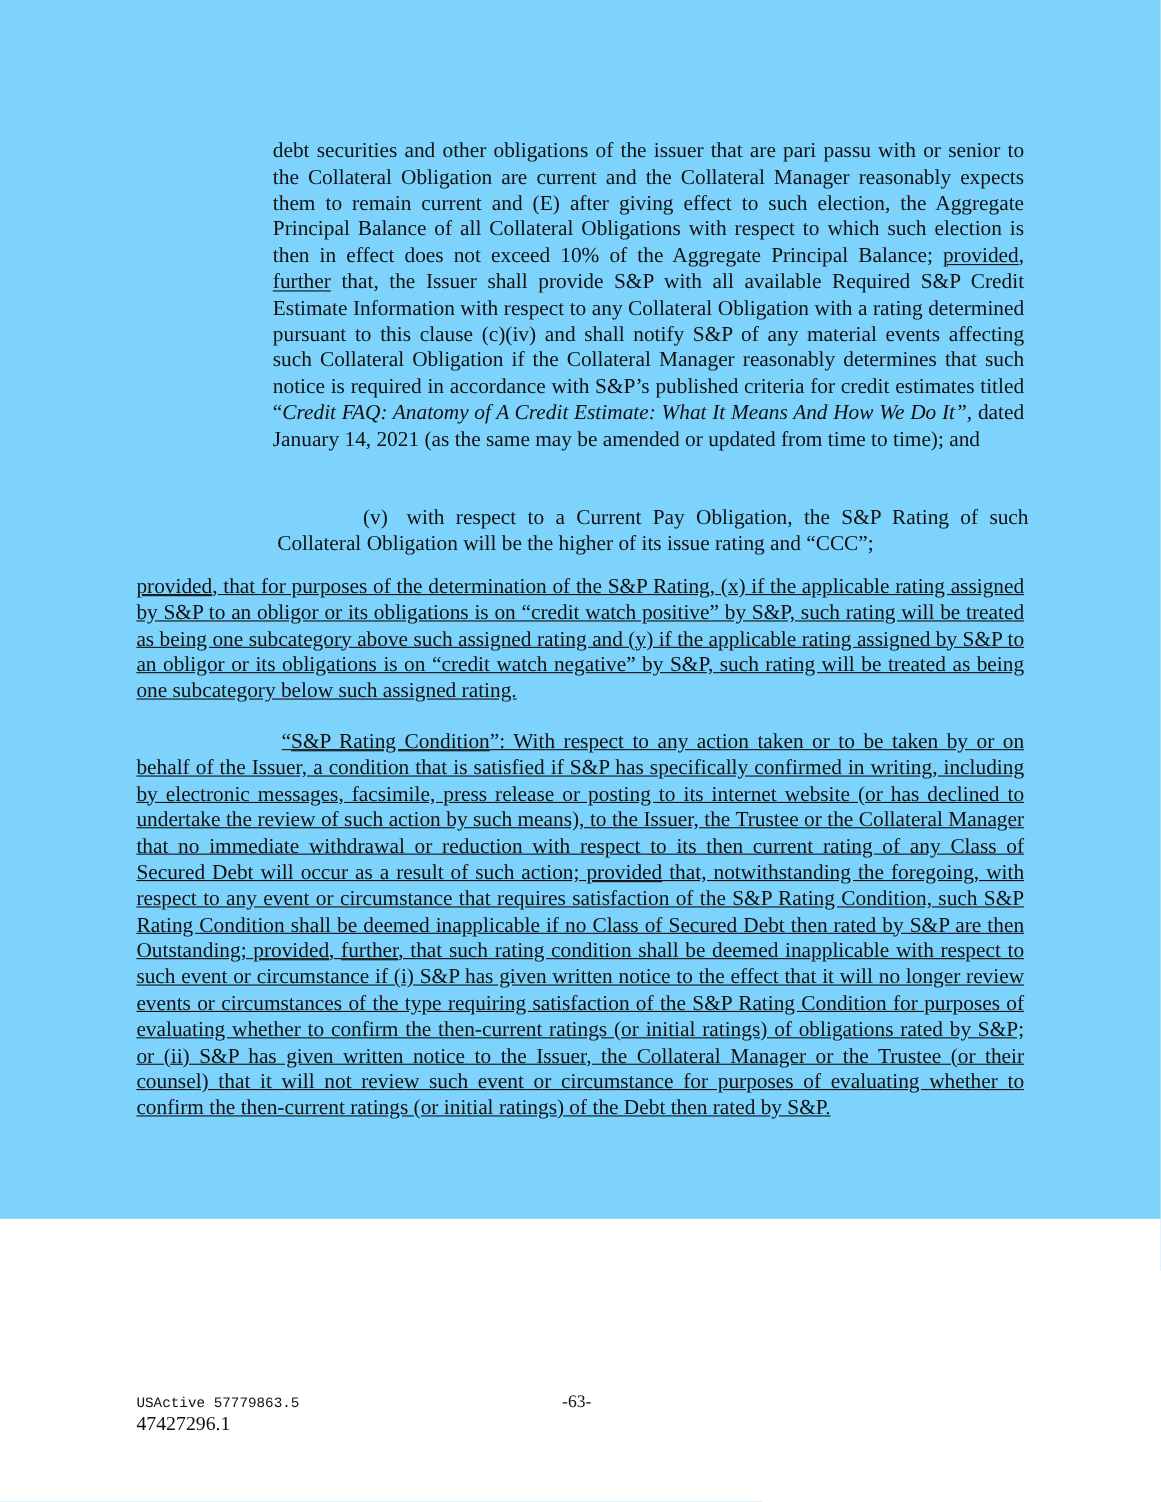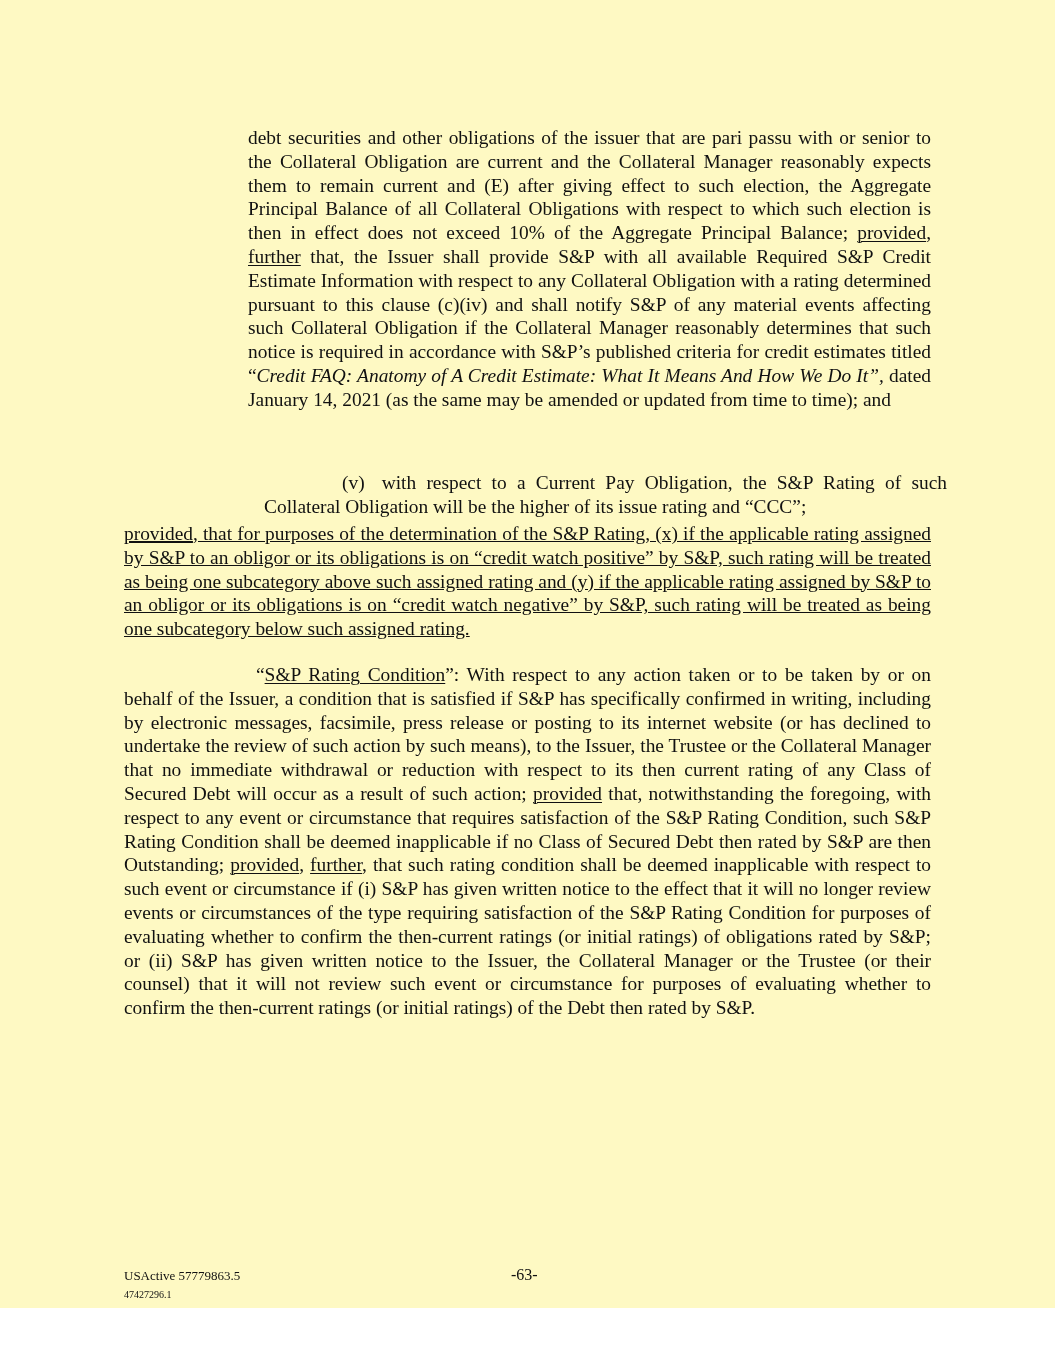--- a/index.html
+++ b/index.html
@@ -1,39 +1,39 @@
 <!DOCTYPE html>
 <html><head>
   <meta charset="utf-8">
   <style>
     html, body { margin: 0; padding: 0; background: #ffffff; }
     body { width: 1055px; height: 1365px; position: relative; overflow: hidden; color: #111; }
-    .page { position: absolute; left: 0; top: 0; width: 1055px; height: 1308px; background: #fef9c3; }
+    .page { position: absolute; left: 0; top: 0; width: 1055px; height: 1108px; background: #7dd3fc; }
     .serif { font-family: "Liberation Serif", "DejaVu Serif", serif; font-size: 19.4px; line-height: 23.8px; }
     .para { position: absolute; text-align: justify; text-align-last: left; }
     .p1 { left: 248px; top: 126px; width: 683px; }
     .p2 { left: 248px; top: 455px; width: 683px; }
     .p3 { left: 124px; top: 522px; width: 807px; text-decoration: underline; }
     .p4 { left: 124px; top: 663px; width: 807px; }
     .indent-v { text-indent: 78px; }
-    .indent-def { text-indent: 132px; }
+    .indent-def { text-indent: 132px; text-decoration: underline; }
     u { text-decoration: underline; text-underline-offset: 2px; text-decoration-thickness: 1px; }
     i { font-style: italic; }
-    .footer-id { position: absolute; left: 124px; top: 1268px; font-family: Liberation Serif, serif; font-size: 13px; line-height: 16px; }
-    .footer-id2 { position: absolute; left: 124px; top: 1287px; font-family: "Liberation Serif", "DejaVu Serif", serif; font-size: 10px; line-height: 15px; }
+    .footer-id { position: absolute; left: 124px; top: 1268px; font-family: Liberation Mono, monospace; font-size: 13px; line-height: 16px; }
+    .footer-id2 { position: absolute; left: 124px; top: 1287px; font-family: "Liberation Serif", "DejaVu Serif", serif; font-size: 18px; line-height: 15px; }
     .page-num { position: absolute; left: 511px; top: 1264px; font-family: "Liberation Serif", "DejaVu Serif", serif; font-size: 16px; line-height: 22px; }
   </style>
 </head>
 <body>
 
 <div class="page">
 
   <p class="para serif p1" style="margin:0;"><span>debt securities and other obligations of the issuer that are pari passu with or senior to the Collateral Obligation are current and the Collateral Manager reasonably expects them to remain current and (E) after giving effect to such election, the Aggregate Principal Balance of all Collateral Obligations with respect to which such election is then in effect does not exceed 10% of the Aggregate Principal Balance; </span><u>provided</u><span>, </span><u>further</u><span> that, the Issuer shall provide S&amp;P with all available Required S&amp;P Credit Estimate Information with respect to any Collateral Obligation with a rating determined pursuant to this clause (c)(iv) and shall notify S&amp;P of any material events affecting such Collateral Obligation if the Collateral Manager reasonably determines that such notice is required in accordance with S&amp;P’s published criteria for credit estimates titled “</span><i>Credit FAQ:  Anatomy of A Credit Estimate:  What It Means And How We Do It”,</i><span> dated January 14, 2021 (as the same may be amended or updated from time to time); and</span></p>
 
-  <p class="para serif p2 indent-v" style="margin:16px;"><span>(v)</span><span style="display:inline-block;width:17px;"></span><span>with respect to a Current Pay Obligation, the S&amp;P Rating of such Collateral Obligation will be the higher of its issue rating and “CCC”;</span></p>
+  <p class="para serif p2 indent-v" style="margin:4px;"><span>(v)</span><span style="display:inline-block;width:17px;"></span><span>with respect to a Current Pay Obligation, the S&amp;P Rating of such Collateral Obligation will be the higher of its issue rating and “CCC”;</span></p>
 
   <p class="para serif p3" style="margin:0;"><u>provided</u><span>, that for purposes of the determination of the S&amp;P Rating, (x) if the applicable rating assigned by S&amp;P to an obligor or its obligations is on “credit watch positive” by S&amp;P, such rating will be treated as being one subcategory above such assigned rating and (y) if the applicable rating assigned by S&amp;P to an obligor or its obligations is on “credit watch negative” by S&amp;P, such rating will be treated as being one subcategory below such assigned rating.</span></p>
 
   <p class="para serif p4 indent-def" style="margin:0;"><span>“</span><u>S&amp;P Rating Condition</u><span>”:  With respect to any action taken or to be taken by or on behalf of the Issuer, a condition that is satisfied if S&amp;P has specifically confirmed in writing, including by electronic messages, facsimile, press release or posting to its internet website (or has declined to undertake the review of such action by such means), to the Issuer, the Trustee or the Collateral Manager that no immediate withdrawal or reduction with respect to its then current rating of any Class of Secured Debt will occur as a result of such action; </span><u>provided</u><span> that, notwithstanding the foregoing, with respect to any event or circumstance that requires satisfaction of the S&amp;P Rating Condition, such S&amp;P Rating Condition shall be deemed inapplicable if no Class of Secured Debt then rated by S&amp;P are then Outstanding; </span><u>provided</u><span>, </span><u>further</u><span>, that such rating condition shall be deemed inapplicable with respect to such event or circumstance if (i) S&amp;P has given written notice to the effect that it will no longer review events or circumstances of the type requiring satisfaction of the S&amp;P Rating Condition for purposes of evaluating whether to confirm the then-current ratings (or initial ratings) of obligations rated by S&amp;P; or (ii) S&amp;P has given written notice to the Issuer, the Collateral Manager or the Trustee (or their counsel) that it will not review such event or circumstance for purposes of evaluating whether to confirm the then-current ratings (or initial ratings) of the Debt then rated by S&amp;P.</span></p>
 
   <div class="footer-id">USActive 57779863.5</div>
   <div class="footer-id2">47427296.1</div>
   <div class="page-num">-63-</div>
 
 </div>

